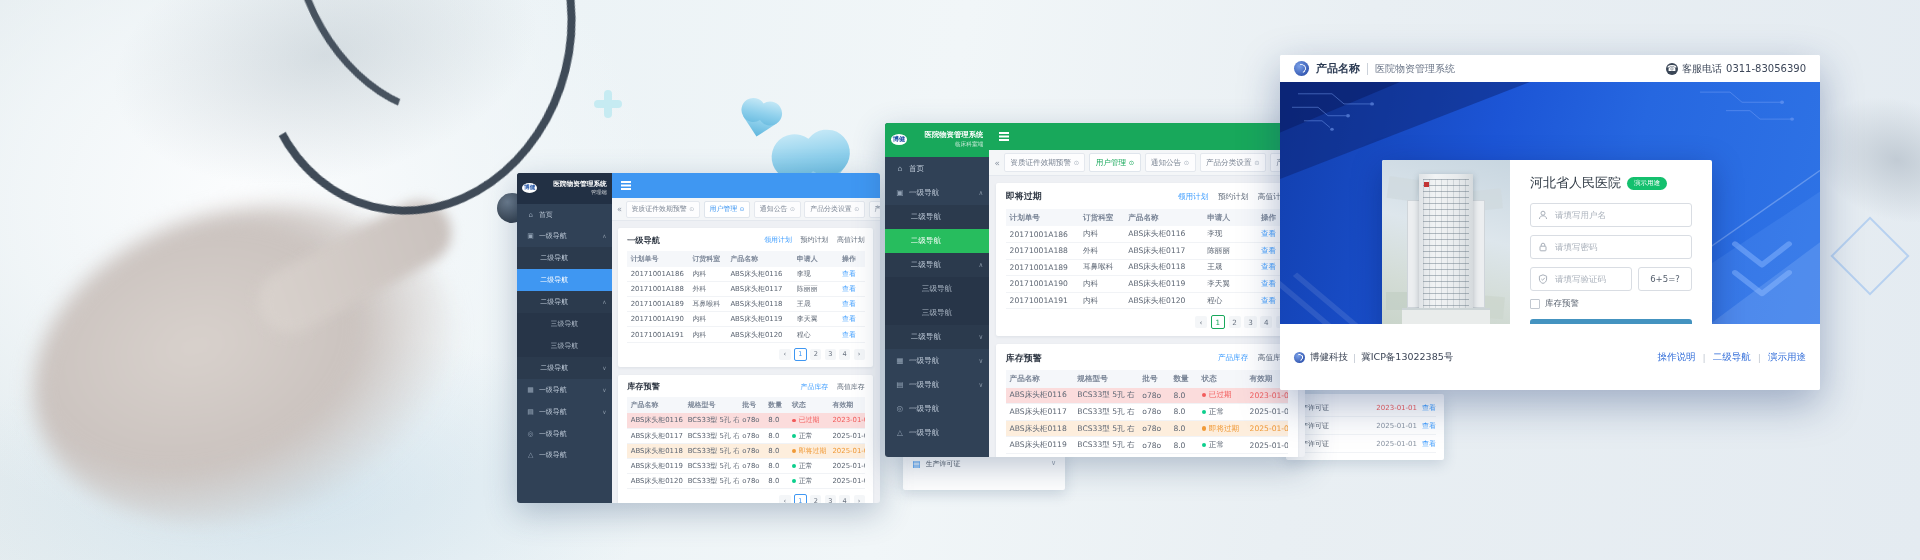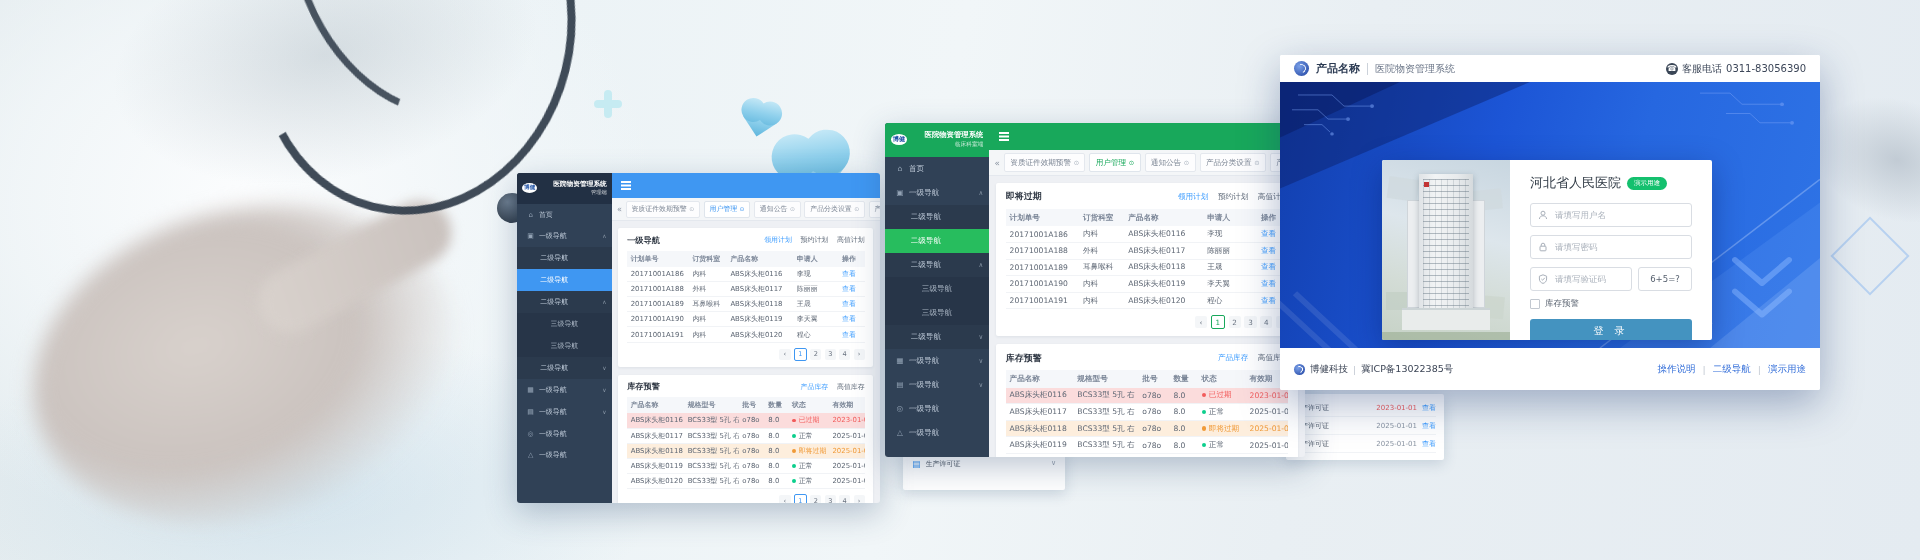--- a/index.html
+++ b/index.html
@@ -150,21 +150,21 @@
     font-family:Liberation Serif, serif;}
   .fld input::placeholder{color:#aab1bb;}
   .cap-row{display:flex;gap:6px;align-items:flex-end;}
   .cap-row .fld{flex:1;min-width:0;}
   .cap-box{width:52px;height:22px;border:1px solid #d9dde3;border-radius:3px;display:flex;align-items:center;
     justify-content:center;font-size:8.5px;color:#56606e;background:#fff;flex:0 0 auto;}
   .rem-row{margin-top:7px;display:flex;align-items:center;gap:5px;font-size:8.5px;color:#5d6673;}
   .cbx{width:8px;height:8px;border:1px solid #c2c8d0;border-radius:1px;background:#fff;display:inline-block;}
   .lg-btn{margin-top:9px;width:100%;height:24px;background:#4493c0;border:none;border-radius:3px;color:#fff;
     font-size:10px;letter-spacing:4px;cursor:pointer;font-family:"DejaVu Sans","Liberation Sans",sans-serif;}
-  .lg-foot{height:34px;flex:0 0 auto;background:#fff;display:flex;align-items:center;padding:4px 14px;font-size:9.5px;}
+  .lg-foot{height:34px;flex:0 0 auto;background:#fff;display:flex;align-items:center;padding:16px 14px;font-size:9.5px;}
   .lf-left{display:flex;align-items:center;gap:5px;color:#3a4354;white-space:nowrap;}
   .lf-sep{color:#c3c9d2;}
   .lf-links{margin-left:auto;display:flex;align-items:center;gap:7px;white-space:nowrap;}
   .lf-link{color:#2f6bd8;cursor:pointer;}
 
   
   .frag-d{position:absolute;left:1286px;top:394px;width:158px;height:66px;background:#fff;z-index:15;border-radius:2px;
     box-shadow:0 4px 14px rgba(40,70,110,.18);padding:5px 8px;box-sizing:border-box;overflow:hidden;}
   .fd-row{display:flex;align-items:center;height:17px;border-bottom:1px solid #f1f3f6;font-size:7px;gap:5px;}
   .fd-name{color:#5a6470;flex:1;overflow:hidden;white-space:nowrap;}

